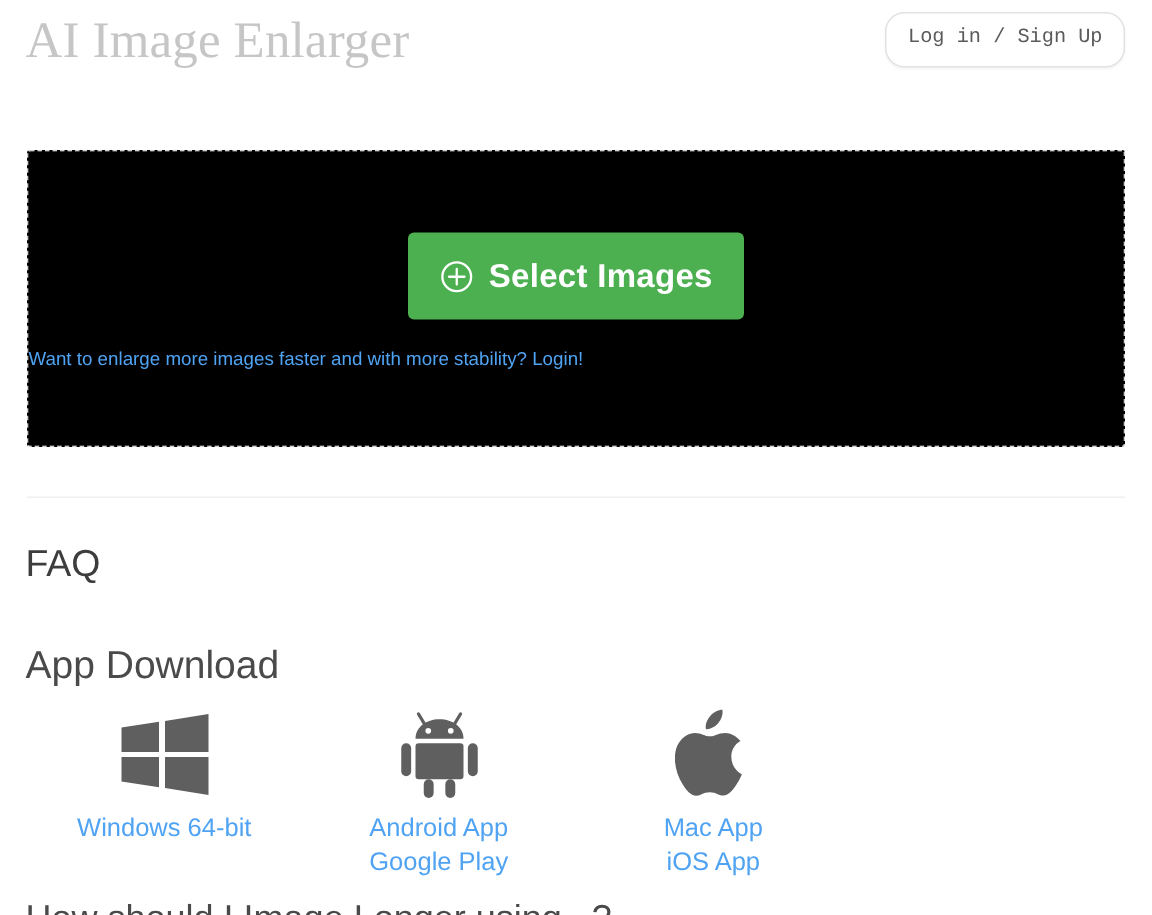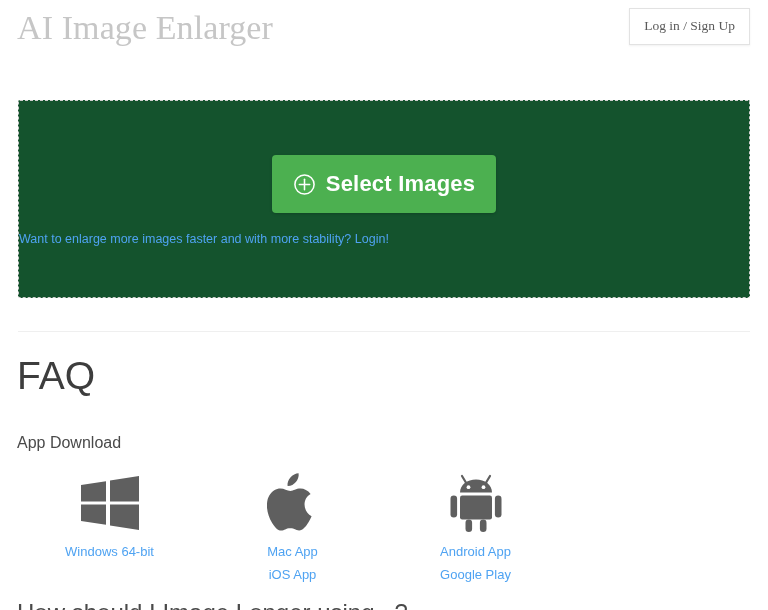--- a/index.html
+++ b/index.html
@@ -42,42 +42,42 @@
     line-height: 44px;
     white-space: nowrap;
     font-family: Liberation Serif, serif;
   }
   .login-button {
     position: absolute;
     right: 18px;
     top: 8px;
     background: #ffffff;
     border: 1px solid #e2e2e2;
-    border-radius: 0;
+    border-radius: 13px;
     padding: 9px 14px 10px;
     font-size: 13.5px;
     color: #5a5a5a;
     line-height: 16px;
     cursor: pointer;
     box-shadow: 0 1px 2px rgba(0,0,0,0.06);
     white-space: nowrap;
-    font-family: Liberation Serif, serif;
+    font-family: Liberation Mono, monospace;
   }
 
   
   .dropzone {
     position: absolute;
     left: 18px;
     top: 100px;
     width: 732px;
     height: 198px;
     box-sizing: border-box;
     border: 1px dashed #cfcfcf;
     border-radius: 2px;
-    background: #14532d;
+    background: #000000;
   }
   .select-images-btn {
     position: absolute;
     left: 50%;
     transform: translateX(-50%);
     top: 54px;
     display: flex;
     align-items: center;
     justify-content: center;
     gap: 10px;
@@ -127,31 +127,31 @@
     height: 1px;
     background: #efefef;
   }
 
   
   .faq-title {
     position: absolute;
     left: 17px;
     top: 355px;
     margin: 0;
-    font-size: 39px;
+    font-size: 25px;
     font-weight: 400;
     color: #3d3d3d;
     line-height: 42px;
   }
   .section-subtitle {
     position: absolute;
     left: 17px;
     top: 427px;
     margin: 0;
-    font-size: 16px;
+    font-size: 26px;
     font-weight: 400;
     color: #4a4a4a;
     line-height: 32px;
   }
 
   
   .download-grid {
     position: absolute;
     left: 18px;
     top: 472px;
@@ -173,21 +173,21 @@
   }
   .dl-icon svg { display: block; }
   .dl-links {
     margin-top: 10px;
     display: flex;
     flex-direction: column;
     align-items: center;
     gap: 8px;
   }
   .dl-link {
-    font-size: 13px;
+    font-size: 17px;
     color: #4fa3f2;
     text-decoration: none;
     cursor: pointer;
     line-height: 15px;
     white-space: nowrap;
   }
 
   
   .clipped-question {
     position: absolute;
@@ -245,58 +245,58 @@
         </svg>
       </div>
       <div class="dl-links">
         <a class="dl-link">Windows 64-bit</a>
       </div>
     </div>
 
 
     <div class="download-item">
       <div class="dl-icon">
+        <svg width="56" height="62" viewBox="0 0 56 62" aria-hidden="true">
+          <g fill="#5f5f5f">
+
+            <line x1="14" y1="4" x2="18.5" y2="11.5" stroke="#5f5f5f" stroke-width="2.2" stroke-linecap="round"></line>
+            <line x1="42" y1="4" x2="37.5" y2="11.5" stroke="#5f5f5f" stroke-width="2.2" stroke-linecap="round"></line>
+
+            <path d="M12 20.5c0-7.8 7.2-13 16-13s16 5.2 16 13z"></path>
+            <circle cx="20.5" cy="15.2" r="1.9" fill="#ffffff"></circle>
+            <circle cx="35.5" cy="15.2" r="1.9" fill="#ffffff"></circle>
+
+            <rect x="12" y="23.5" width="32" height="24" rx="2.2"></rect>
+
+            <rect x="17.5" y="47.5" width="6.6" height="12.5" rx="3.3"></rect>
+            <rect x="31.9" y="47.5" width="6.6" height="12.5" rx="3.3"></rect>
+
+            <rect x="2.5" y="23.5" width="6.6" height="22" rx="3.3"></rect>
+            <rect x="46.9" y="23.5" width="6.6" height="22" rx="3.3"></rect>
+          </g>
+        </svg>
+      </div>
+      <div class="dl-links">
+        <a class="dl-link">Android App</a>
+        <a class="dl-link">Google Play</a>
+      </div>
+    </div>
+
+    <div class="download-item">
+      <div class="dl-icon">
         <svg width="52" height="62" viewBox="0 0 52 62" aria-hidden="true">
           <g fill="#5f5f5f">
             <path d="M31.6 1.2c0.5 3.3-0.8 6.5-2.7 8.8-2 2.4-5.2 4.3-8.3 4.1-0.6-3.2 0.9-6.5 2.8-8.6C25.4 3 28.9 1.2 31.6 1.2z"></path>
             <path d="M44.6 44.2c-1.2 2.8-1.8 4-3.4 6.5-2.2 3.4-5.3 7.7-9.1 7.7-3.4 0-4.3-2.2-8.9-2.2-4.6 0-5.6 2.3-9 2.3-3.8 0-6.7-3.8-8.9-7.3C-0.9 41.4-1.5 29.8 2.3 23.6c2.7-4.4 7-7 11-7 4.1 0 6.7 2.3 10.1 2.3 3.3 0 5.3-2.3 10.1-2.3 3.6 0 7.4 2 10.1 5.4C34.7 27.1 36.1 39.8 44.6 44.2z"></path>
           </g>
         </svg>
       </div>
       <div class="dl-links">
         <a class="dl-link">Mac App</a>
         <a class="dl-link">iOS App</a>
       </div>
     </div>
 
-    <div class="download-item">
-      <div class="dl-icon">
-        <svg width="56" height="62" viewBox="0 0 56 62" aria-hidden="true">
-          <g fill="#5f5f5f">
-
-            <line x1="14" y1="4" x2="18.5" y2="11.5" stroke="#5f5f5f" stroke-width="2.2" stroke-linecap="round"></line>
-            <line x1="42" y1="4" x2="37.5" y2="11.5" stroke="#5f5f5f" stroke-width="2.2" stroke-linecap="round"></line>
-
-            <path d="M12 20.5c0-7.8 7.2-13 16-13s16 5.2 16 13z"></path>
-            <circle cx="20.5" cy="15.2" r="1.9" fill="#ffffff"></circle>
-            <circle cx="35.5" cy="15.2" r="1.9" fill="#ffffff"></circle>
-
-            <rect x="12" y="23.5" width="32" height="24" rx="2.2"></rect>
-
-            <rect x="17.5" y="47.5" width="6.6" height="12.5" rx="3.3"></rect>
-            <rect x="31.9" y="47.5" width="6.6" height="12.5" rx="3.3"></rect>
-
-            <rect x="2.5" y="23.5" width="6.6" height="22" rx="3.3"></rect>
-            <rect x="46.9" y="23.5" width="6.6" height="22" rx="3.3"></rect>
-          </g>
-        </svg>
-      </div>
-      <div class="dl-links">
-        <a class="dl-link">Android App</a>
-        <a class="dl-link">Google Play</a>
-      </div>
-    </div>
-
   </div>
 
   <h3 class="clipped-question">How should I Image Longer using...?</h3>
 
 </div>
 
 </body></html>

